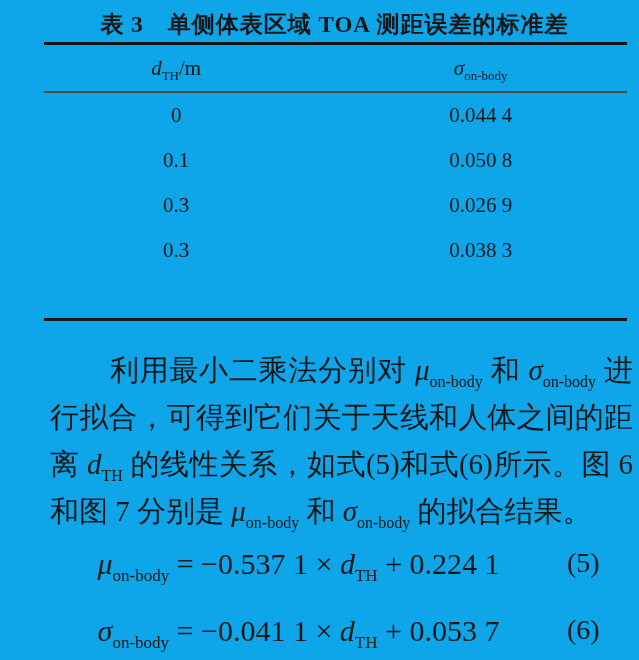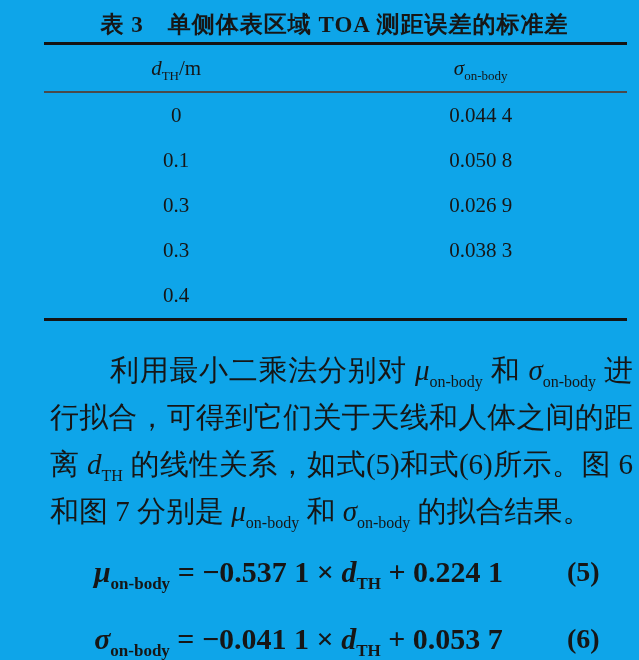--- a/index.html
+++ b/index.html
@@ -52,24 +52,23 @@
     line-height: 47px;
     text-align: justify;
     text-indent: 60px;
   }
   .body-text .var { font-size: 29px; }
   .body-text sub.small-sub { font-size: 16px; }
 
   
   .equation {
     display: flex;
-    align-items: center;
+    align-items: flex-start;
     margin-top: 12px;
     height: 50px;
-    font-weight: bold;
   }
   .equation + .equation { margin-top: 17px; }
   .eq-body {
     flex: 1;
     text-align: center;
     font-size: 30px;
   }
   .eq-body sub.small-sub { font-size: 17px; }
   .eq-num {
     width: 72px;
@@ -105,21 +104,20 @@
     </div>
     <div class="trow tbody-row">
       <div class="tcell c1">0.3</div>
       <div class="tcell c2">0.026 9</div>
     </div>
     <div class="trow tbody-row">
       <div class="tcell c1">0.3</div>
       <div class="tcell c2">0.038 3</div>
     </div>
     <div class="trow tbody-row">
-      <div class="tcell c1">0.4</div>
     </div>
 
     <div class="rule rule-thick"></div>
   </div>
 
   <p class="body-text"><span>利用最小二乘法分别对 </span><span class="var">μ</span><sub class="small-sub">on-body</sub><span> 和 </span><span class="var">σ</span><sub class="small-sub">on-body</sub><span> 进行拟合，可得到它们关于天线和人体之间的距离 </span><span class="var">d</span><sub class="small-sub">TH</sub><span> 的线性关系，如式(5)和式(6)所示。图 6 和图 7 分别是 </span><span class="var">μ</span><sub class="small-sub">on-body</sub><span> 和 </span><span class="var">σ</span><sub class="small-sub">on-body</sub><span> 的拟合结果。</span></p>
 
   <div class="equation">
     <div class="eq-body"><span class="var">μ</span><sub class="small-sub">on-body</sub><span class="upright"> = −0.537 1 × </span><span class="var">d</span><sub class="small-sub">TH</sub><span class="upright"> + 0.224 1</span></div>
     <div class="eq-num">(5)</div>

